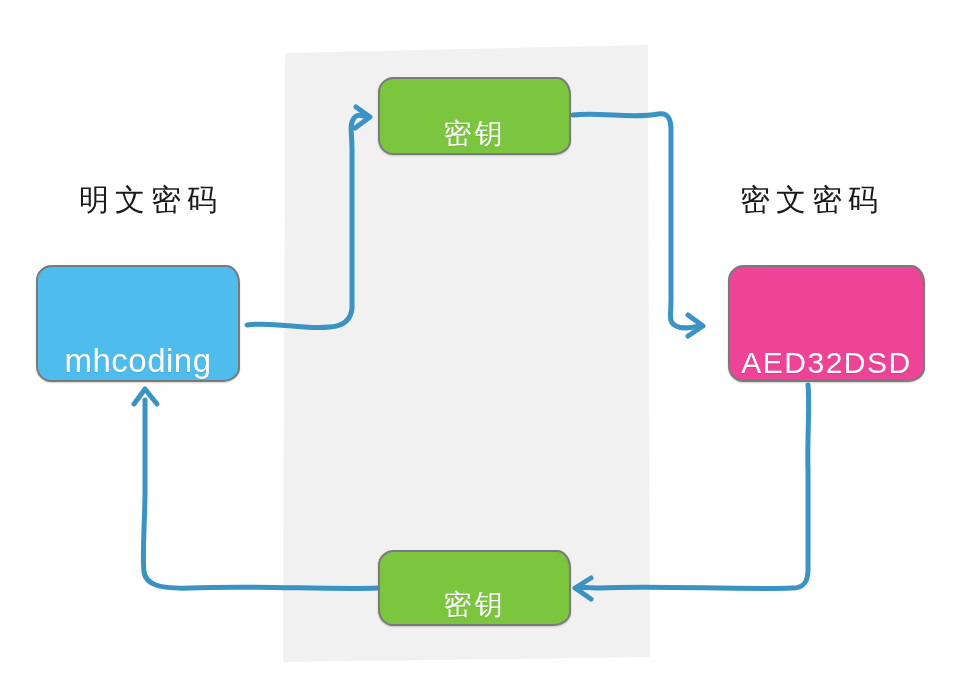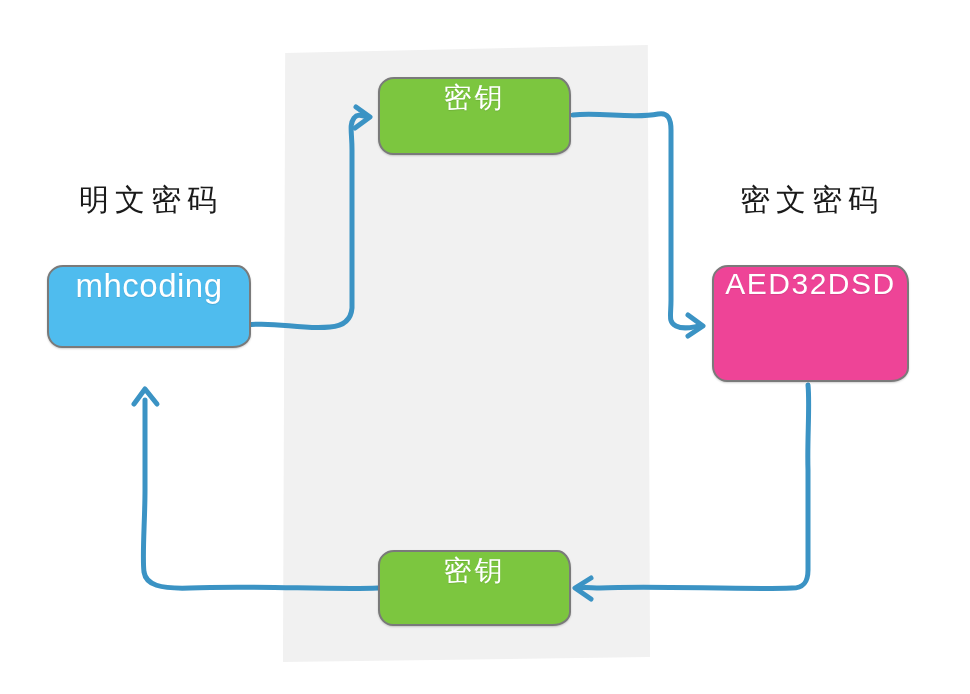--- a/index.html
+++ b/index.html
@@ -25,21 +25,21 @@
     height: 694px;
     pointer-events: none;
   }
   .panel {
     position: absolute;
     background: #f1f1f1;
   }
   .node {
     position: absolute;
     display: flex;
-    align-items: flex-start;
+    align-items: flex-end;
     justify-content: center;
     box-sizing: border-box;
     color: #ffffff;
     text-align: center;
     border: 2px solid #7a7a7a;
     border-radius: 16px 14px 18px 15px / 15px 18px 14px 16px;
     box-shadow: 0 1px 2px rgba(0,0,0,0.18);
   }
   .node-blue {
     background: #4FBCEE;
@@ -89,25 +89,25 @@
       <path d="M688,315 L703,326 L688,336"></path>
       <path d="M591,578 L575,588 L591,599"></path>
       <path d="M134,404 L145,389 L157,404"></path>
     </g>
   </svg>
 
   <div class="caption" style="left:72px; top:180px; width:158px;">明文密码</div>
 
   <div class="caption" style="left:733px; top:180px; width:158px;">密文密码</div>
 
-  <div class="node node-blue" style="left:47px; top:265px; width:204px; height:83px;">
+  <div class="node node-blue" style="left:36px; top:265px; width:204px; height:117px;">
     <span class="node-label">mhcoding</span>
   </div>
 
-  <div class="node node-pink" style="left:712px; top:265px; width:197px; height:117px;">
+  <div class="node node-pink" style="left:728px; top:265px; width:197px; height:117px;">
     <span class="node-label">AED32DSD</span>
   </div>
 
   <div class="node node-green" style="left:378px; top:77px; width:193px; height:78px;">
     <span class="node-label">密钥</span>
   </div>
 
   <div class="node node-green" style="left:378px; top:550px; width:193px; height:76px;">
     <span class="node-label">密钥</span>
   </div>

